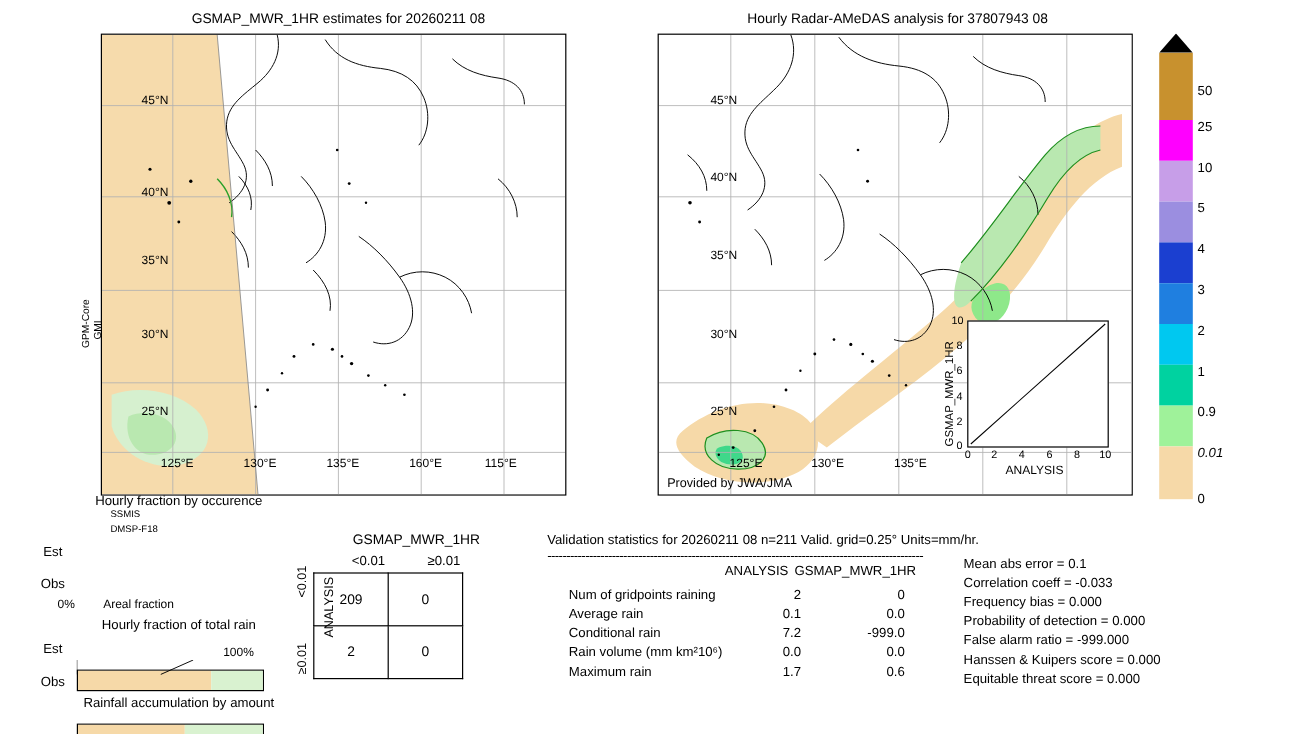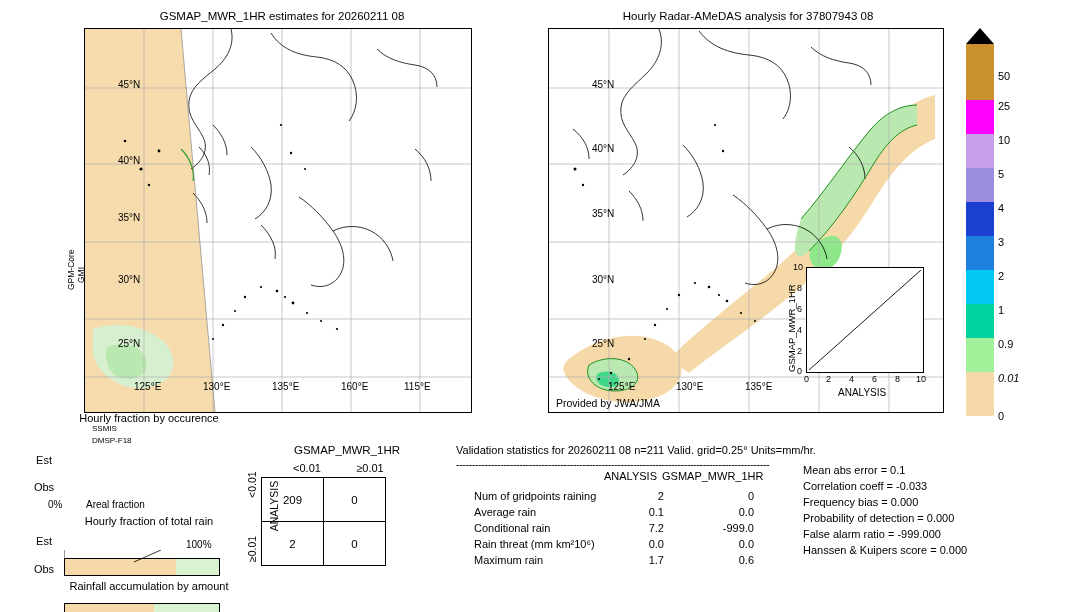--- a/index.html
+++ b/index.html
@@ -372,32 +372,33 @@
     <td>Average rain</td>
     <td class="num">0.1</td>
     <td class="num2">0.0</td>
   </tr>
   <tr>
     <td>Conditional rain</td>
     <td class="num">7.2</td>
     <td class="num2">-999.0</td>
   </tr>
   <tr>
-    <td>Rain threat (mm km²10⁶)</td>
+    <td>Rain volume (mm km²10⁶)</td>
     <td class="num">0.0</td>
     <td class="num2">0.0</td>
   </tr>
   <tr>
     <td>Maximum rain</td>
     <td class="num">1.7</td>
     <td class="num2">0.6</td>
   </tr>
 </tbody>
   </table>
 
 <div class="rlist abs" style="left:786px; top:462px; width:250px;">
   <div>Mean abs error =  0.1</div>
   <div>Correlation coeff = -0.033</div>
   <div>Frequency bias =  0.000</div>
   <div>Probability of detection =  0.000</div>
   <div>False alarm ratio = -999.000</div>
   <div>Hanssen &amp; Kuipers score =  0.000</div>
+  <div>Equitable threat score =  0.000</div>
 </div>
 
 </body></html>

